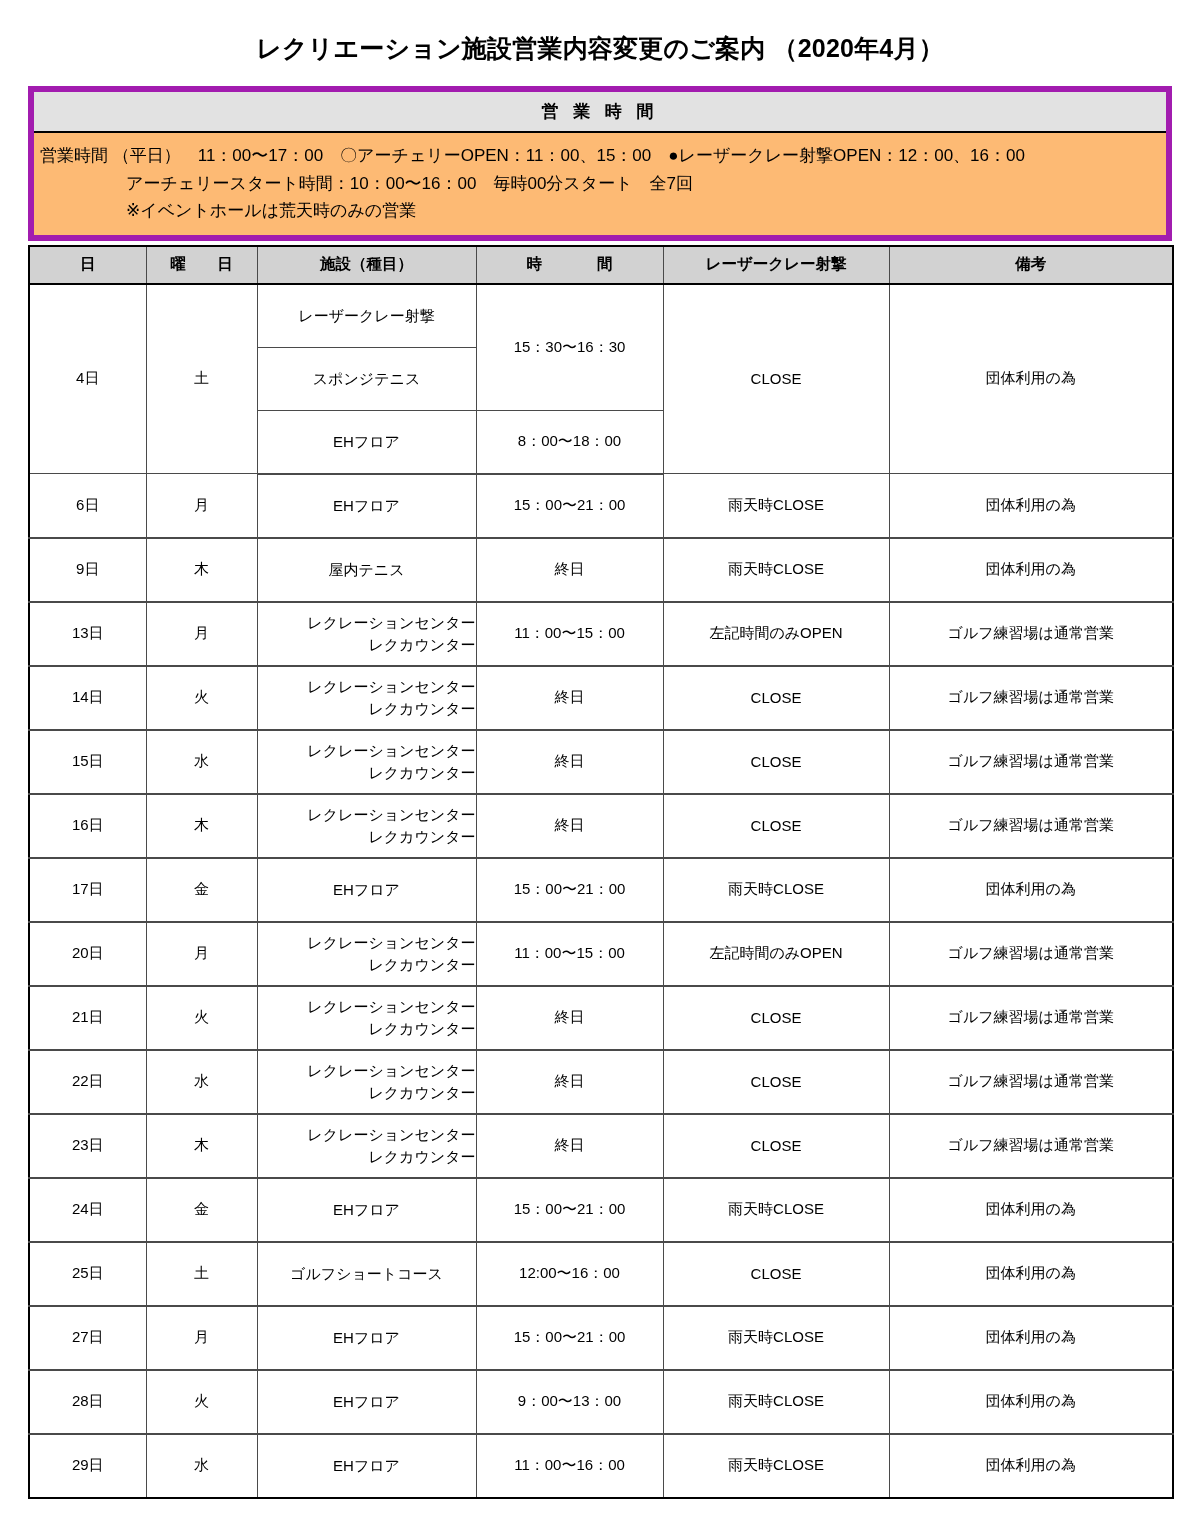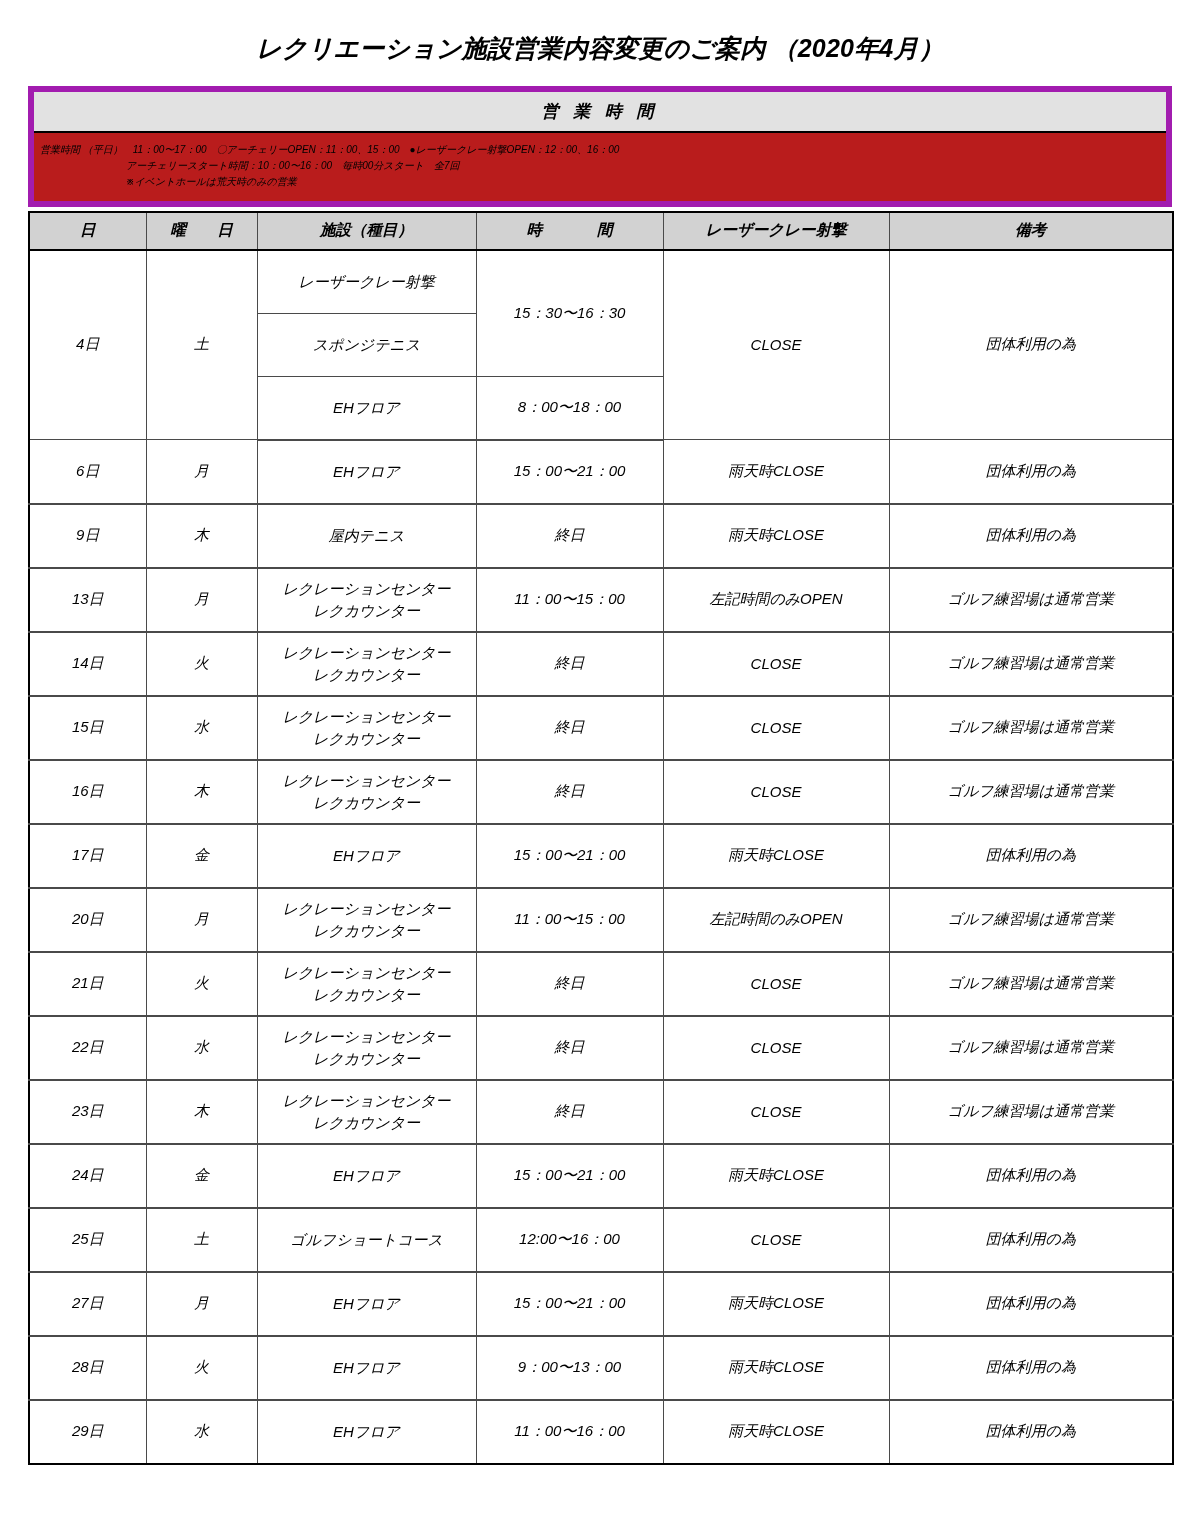--- a/index.html
+++ b/index.html
@@ -13,21 +13,20 @@
     font-family: "Liberation Sans", "DejaVu Sans", sans-serif;
     color: #000000;
     -webkit-font-smoothing: antialiased;
   }
 
   .page {
     position: relative;
     width: 1200px;
     height: 1522px;
     box-sizing: border-box;
-    font-style: italic;
   }
 
   
   .doc-title {
     text-align: center;
     font-size: 25px;
     font-weight: bold;
     letter-spacing: 0.2px;
     padding-top: 33px;
     padding-bottom: 0;
@@ -44,23 +43,23 @@
     background: #e2e2e2;
     border-bottom: 2px solid #000;
     text-align: center;
     font-size: 17px;
     font-weight: bold;
     padding: 8px 0 8px 0;
     letter-spacing: 5px;
   }
   .hours-body {
     padding: 9px 0 10px 6px;
-    font-size: 10px;
+    font-size: 17px;
     line-height: 1.62;
-    background: #b91c1c;
+    background: #fdba74;
   }
   .hours-line {
     white-space: nowrap;
   }
   .hours-line.ind-1 { padding-left: 0; }
   .hours-line.ind-2 { padding-left: 72px; }
   .hours-line.ind-3 { padding-left: 86px; }
 
   
   table.schedule {
@@ -101,21 +100,21 @@
   td.time { font-size: 16px; }
   td.stat { font-size: 15px; }
   td.note { font-size: 15px; margin-left: 20px; }
 
   tr.r-tall td { height: 62px; }
   tr.r-sub  td { height: 62px; }
 
   
   tr.group-end > td { border-bottom: 2px solid #4a4a4a; }
 
-  .fac-line { display: block; }
+  .fac-line { display: block; text-align: right; }
 </style>
 </head>
 <body>
 
 <div class="page">
 
   <div class="doc-title">レクリエーション施設営業内容変更のご案内 （2020年4月）</div>
 
   <div class="hours-box">
     <div class="hours-head">営 業 時 間</div>

